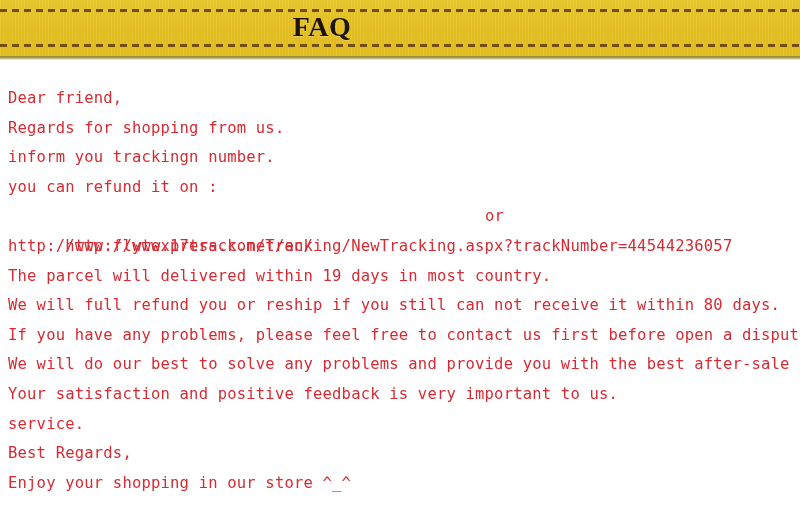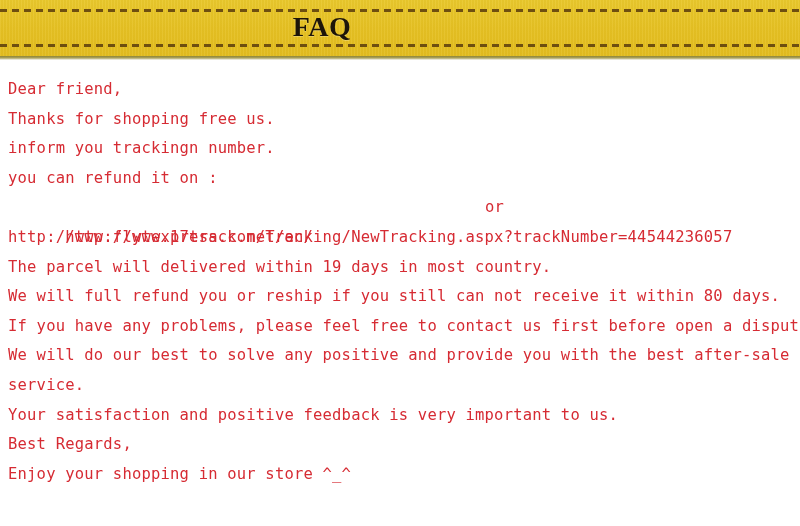--- a/index.html
+++ b/index.html
@@ -88,21 +88,21 @@
     top: 56px;
     width: 800px;
     height: 4px;
     background: linear-gradient(180deg, #8d8535 0%, #a9a05a 45%, #cfcaa4 75%, #ffffff 100%);
   }
 
   
   .body-text {
     position: absolute;
     left: 8px;
-    top: 75px;
+    top: 84px;
     width: 790px;
   }
 
   .line {
     height: 29.6px;
     line-height: 29.6px;
     white-space: pre;
     color: #d62b33;
     font-family: "DejaVu Sans Mono", monospace;
     font-size: 15.5px;
@@ -126,32 +126,32 @@
 
   <div class="faq-banner">
     <div class="dash-line dash-top"></div>
     <div class="dash-line dash-bottom"></div>
     <div class="faq-title">FAQ</div>
   </div>
   <div class="banner-shadow"></div>
 
   <div class="body-text">
     <div class="line">Dear friend,</div>
-    <div class="line">Thanks for shopping free us.</div>
+    <div class="line">Regards for shopping from us.</div>
     <div class="line">inform you trackingn number.</div>
     <div class="line">you can refund it on :</div>
 
     <div class="line line-split">
       <span>http://www.17track.net/en/</span><span class="tail">or</span>
     </div>
 
     <div class="line">http://www.flytexpress.com/Tracking/NewTracking.aspx?trackNumber=44544236057</div>
     <div class="line">The parcel will delivered within 19 days in most country.</div>
     <div class="line">We will full refund you or reship if you still can not receive it within 80 days.</div>
     <div class="line">If you have any problems, please feel free to contact us first before open a dispute.</div>
-    <div class="line">We will do our best to solve any positive and provide you with the best after-sale</div>
+    <div class="line">We will do our best to solve any problems and provide you with the best after-sale</div>
+    <div class="line">Your satisfaction and positive feedback is very important to us.</div>
     <div class="line">service.</div>
-    <div class="line">Your satisfaction and positive feedback is very important to us.</div>
     <div class="line">Best Regards,</div>
     <div class="line">Enjoy your shopping in our store ^_^</div>
   </div>
 
 </div>
 
 </body></html>

